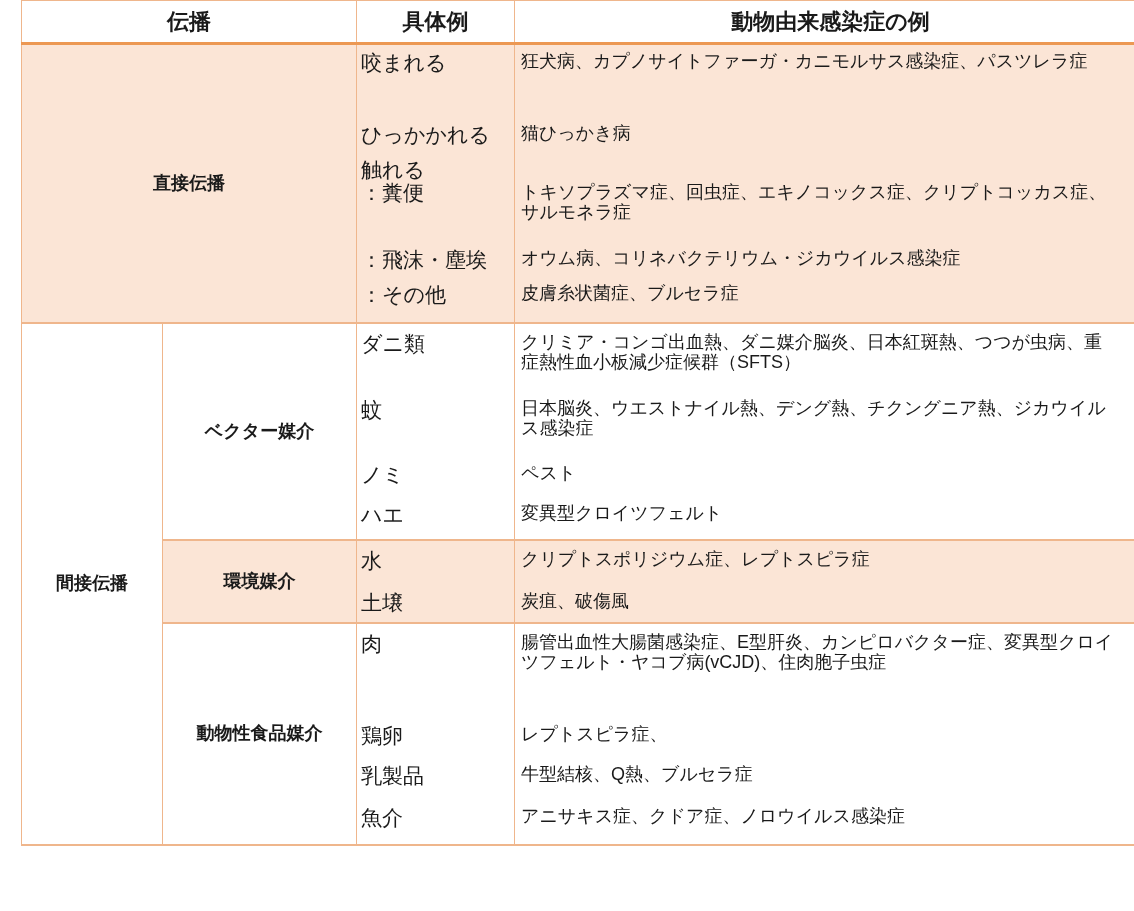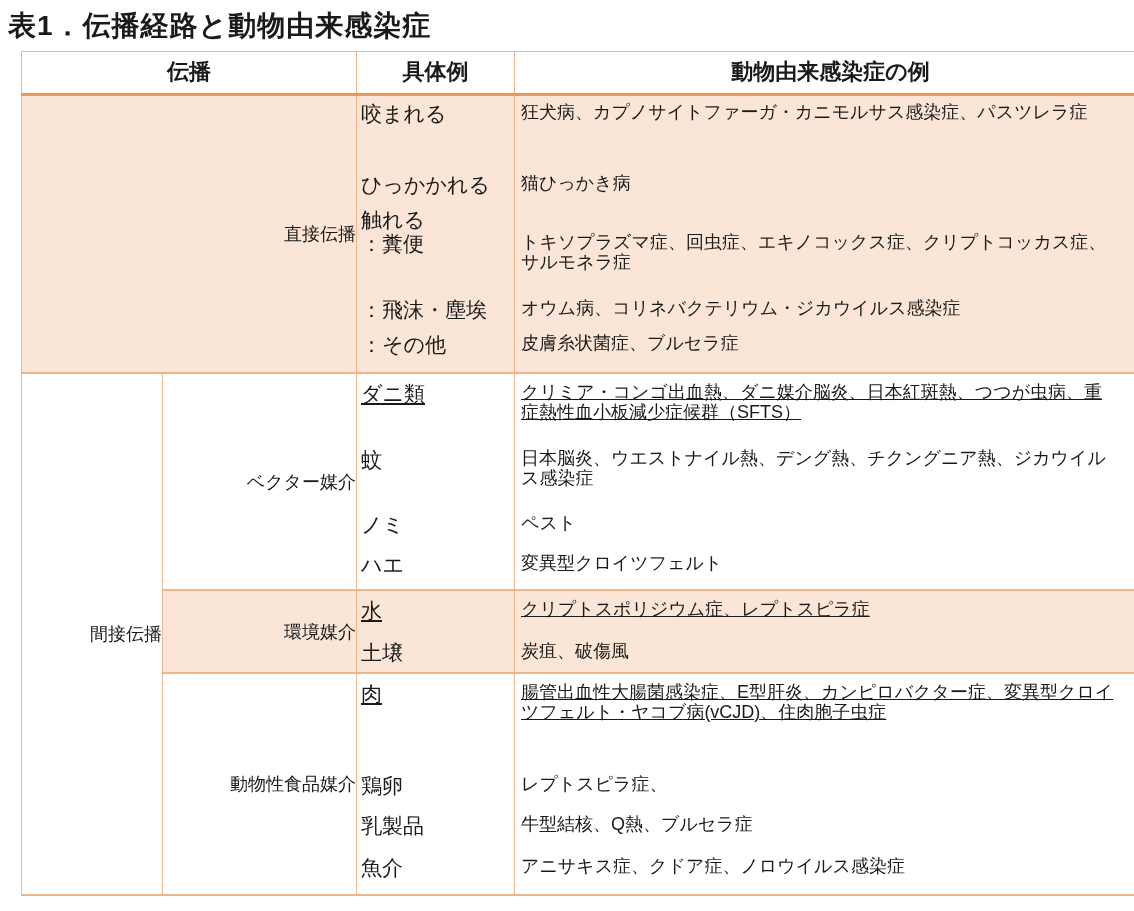--- a/index.html
+++ b/index.html
@@ -55,36 +55,36 @@
   }
   td.ex {
     padding: 6px 0 0 4px;
     white-space: pre;
     font-size: 21px;
   }
   td.ds {
     padding: 6px 26px 0 6px;
   }
   tr.sec > td { border-top: 2px solid var(--light); }
-  tr.sec > td.ex, tr.sec > td.ds { padding-top: 8px; text-decoration: underline; }
+  tr.sec > td.ex, tr.sec > td.ds { padding-top: 8px; }
   td.merge-label {
-    text-align: right;
+    text-align: center;
     vertical-align: middle;
     padding: 0;
     white-space: nowrap;
+    font-weight: bold;
   }
   td.align-low { padding-top: 30px; }
   .peach { background: var(--peach); }
 </style>
 </head>
 <body>
 
 <div class="page">
 
-  <div class="title">表1．伝播経路と動物由来感染症</div>
 
   <table class="zoonoses">
     <colgroup>
       <col style="width:141px">
       <col style="width:194px">
       <col style="width:158px">
       <col style="width:632px">
     </colgroup>
     <thead>
       <tr>

